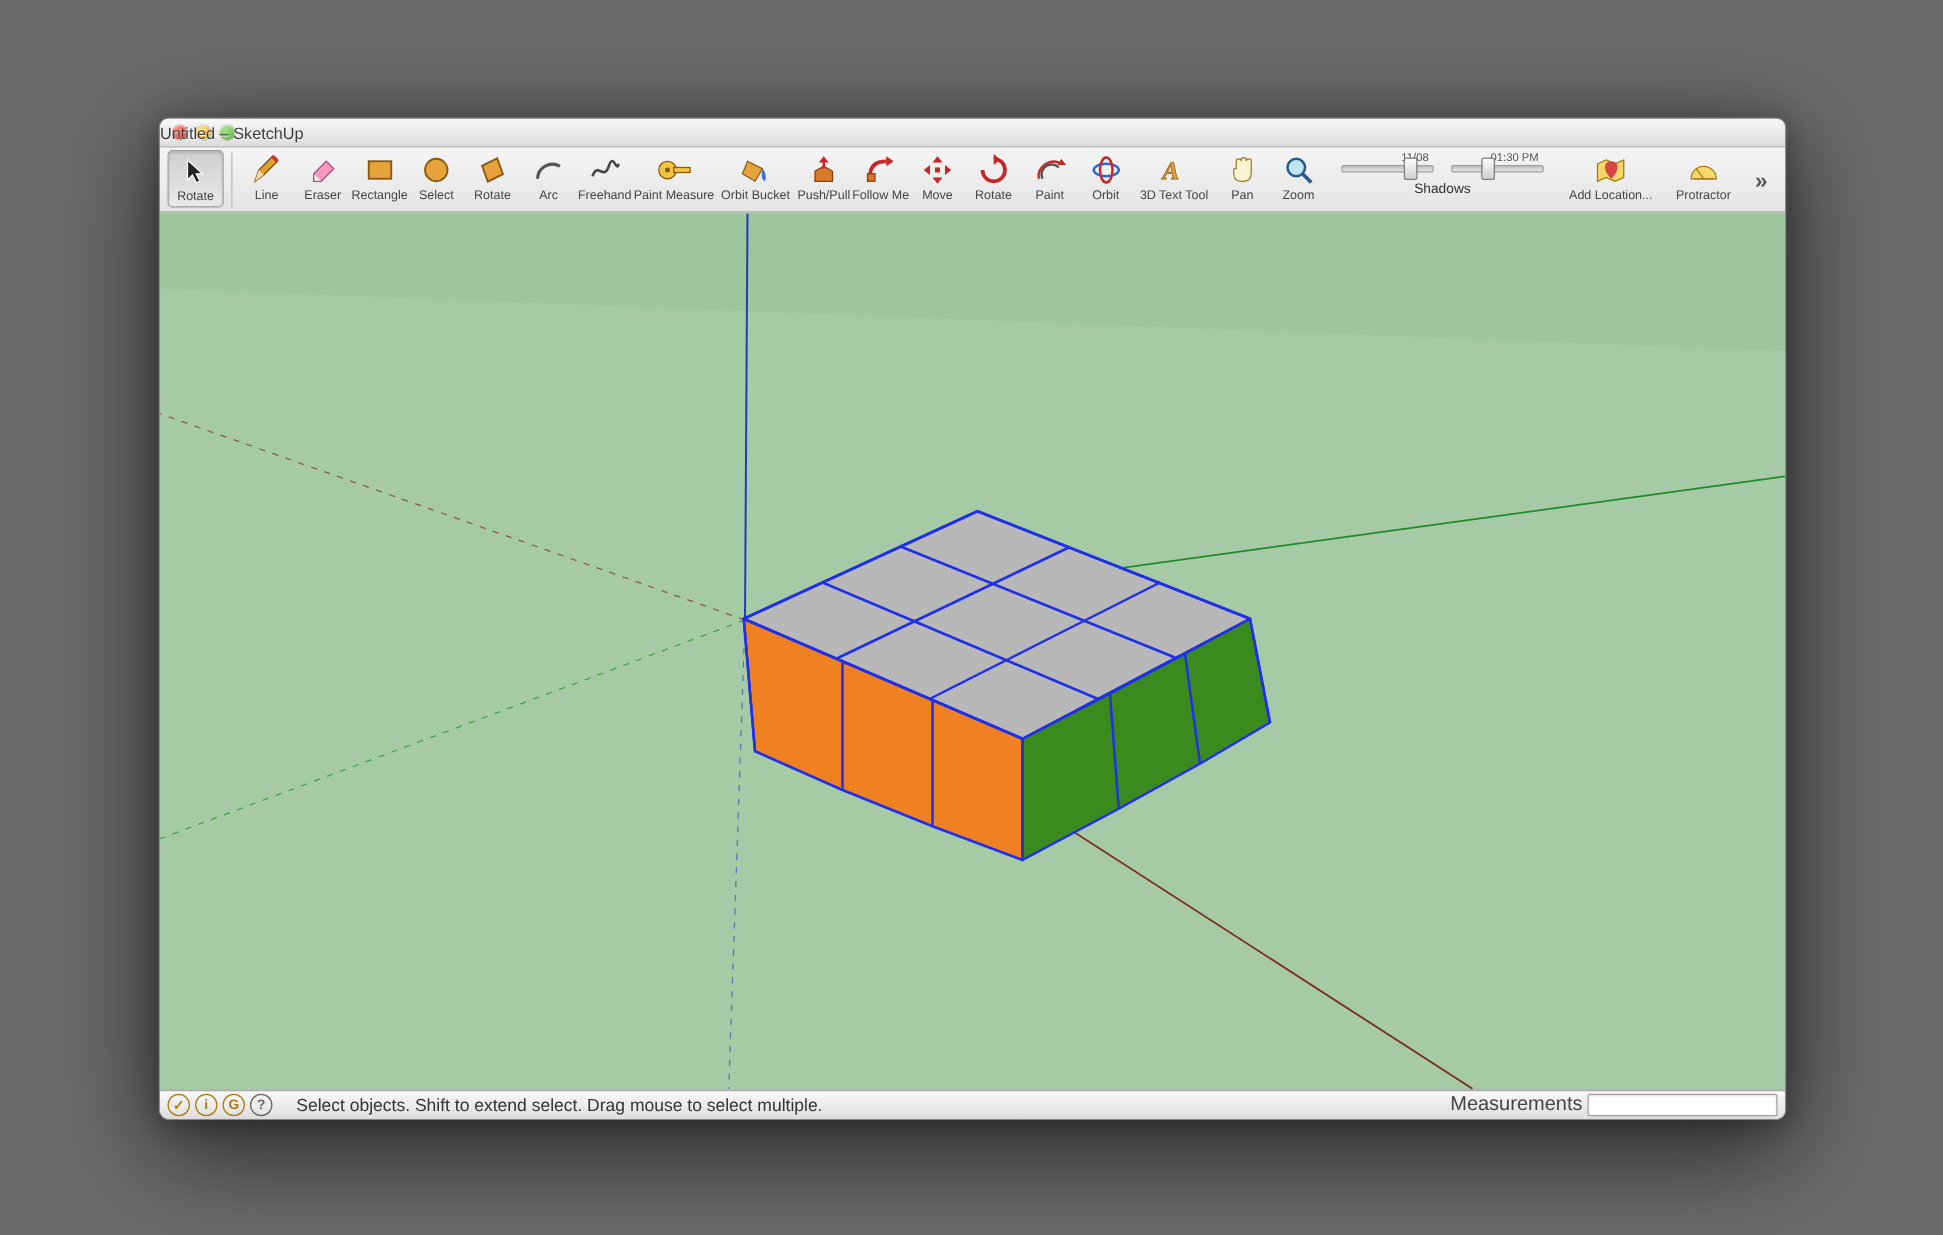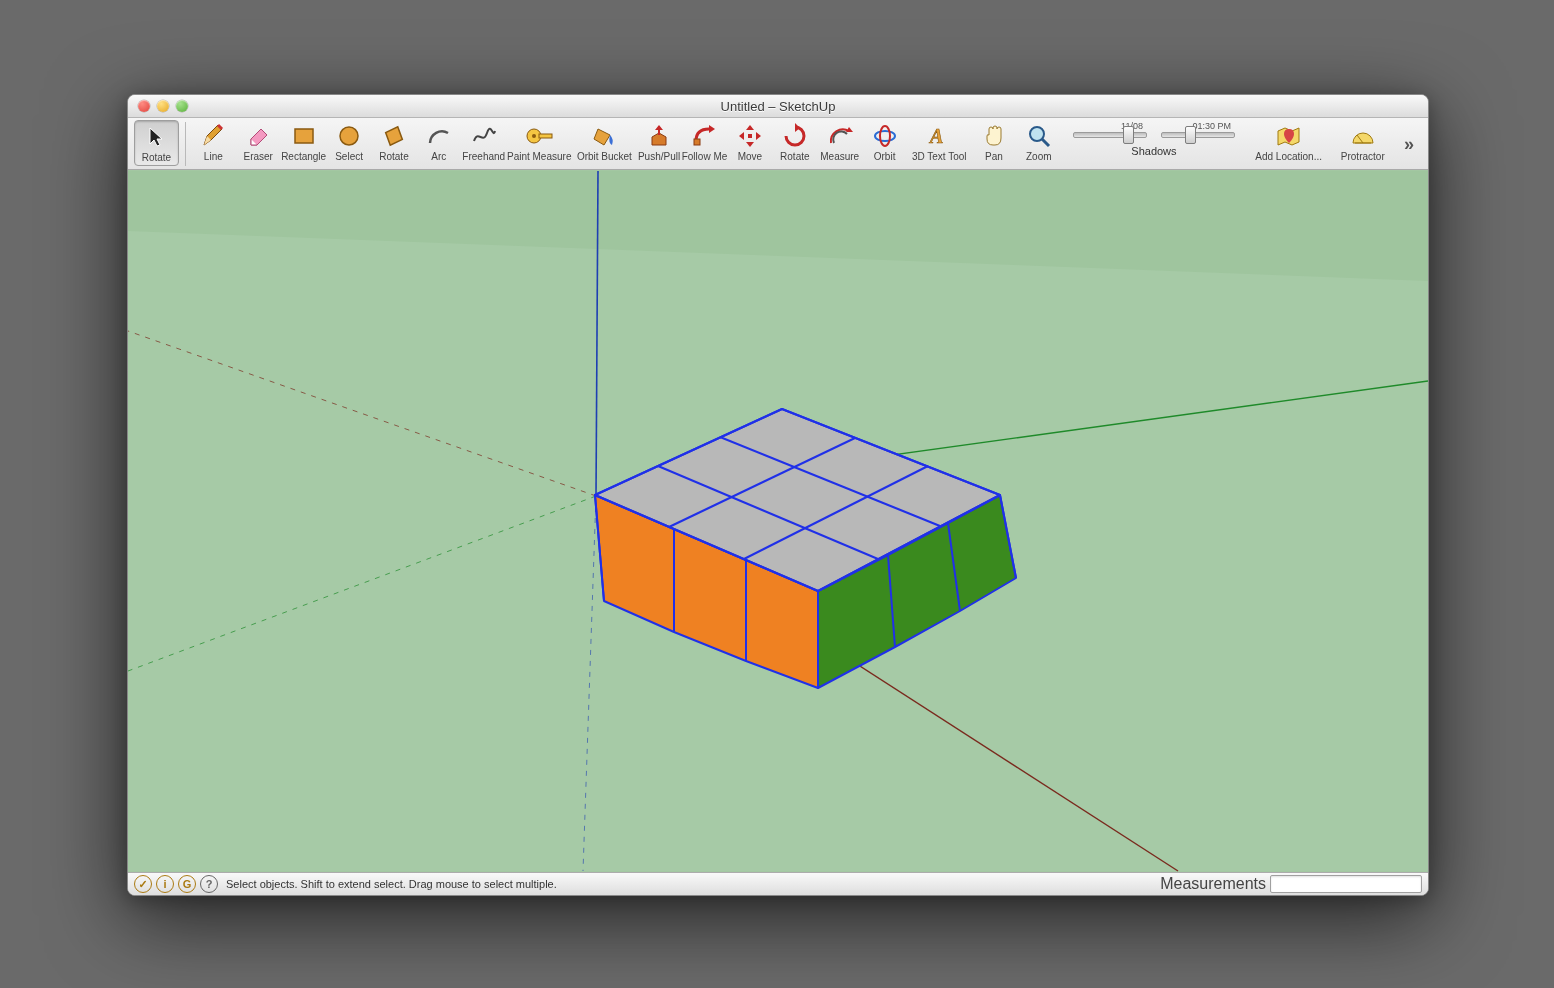--- a/index.html
+++ b/index.html
@@ -6,21 +6,21 @@
 body{display:flex;align-items:center;justify-content:center}
 .frame-shadow{filter:drop-shadow(0 20px 40px rgba(0,0,0,.55)) drop-shadow(0 4px 10px rgba(0,0,0,.35));width:1300px;height:800px;position:relative}
 .window{width:100%;height:100%;border-radius:8px;overflow:hidden;background:#ededed;border:1px solid #888;display:flex;flex-direction:column}
 
 .titlebar{height:22px;background:linear-gradient(#f9f9f9,#dcdcdc);border-bottom:1px solid #b5b5b5;display:flex;align-items:center;position:relative}
 .traffic{display:flex;gap:7px;padding-left:10px}
 .traffic span{width:12px;height:12px;border-radius:50%;display:block;box-shadow:inset 0 1px 1px rgba(255,255,255,.5),0 0 0 .5px rgba(0,0,0,.25)}
 .t-red{background:radial-gradient(circle at 35% 30%,#ff8b82,#e0443e)}
 .t-yel{background:radial-gradient(circle at 35% 30%,#ffe082,#e6a823)}
 .t-grn{background:radial-gradient(circle at 35% 30%,#a6e28d,#58b038)}
-.title-txt{position:absolute;left:0;right:0;text-align:center;font-size:13px;color:#3a3a3a;text-shadow:0 1px 0 #fff;pointer-events:none}
+.title-txt{position:absolute;left:0;right:0;font-size:13px;color:#3a3a3a;text-shadow:0 1px 0 #fff;pointer-events:none}
 
 .toolbar{background:linear-gradient(#f5f5f5,#e4e4e4);border-bottom:1px solid #a9a9a9;padding:2px 6px 1px;display:flex;align-items:flex-start;gap:2px}
 .tool{width:44px;display:flex;flex-direction:column;align-items:center;gap:1px;padding:2px 0;border-radius:4px}
 .tool.selected{background:linear-gradient(#cfcfcf,#e9e9e9);border:1px solid #9e9e9e;box-shadow:inset 0 1px 2px rgba(0,0,0,.2)}
 .tool .ic{width:28px;height:28px;display:flex;align-items:center;justify-content:center}
 .tool .lbl{font-size:10px;color:#444;white-space:nowrap}
 .tool.wide{width:64px}
 .tool.xwide{width:84px}
 .tdiv{width:1px;height:44px;background:#b9b9b9;margin:2px 4px}
 .shadow-panel{width:180px;display:flex;flex-direction:column;align-items:center;gap:1px;padding:2px 4px}
@@ -31,21 +31,21 @@
 .slabel{position:absolute;top:-1px;font-size:9px;color:#555}
 .overflow{margin-left:auto;align-self:center;font-size:18px;color:#555;padding:0 8px;font-weight:bold}
 
 .viewport{flex:1;position:relative;background:#a3c7a2;overflow:hidden}
 .viewport svg{position:absolute;inset:0;width:100%;height:100%}
 
 .statusbar{height:22px;background:linear-gradient(#f9f9f9,#dedede);border-top:1px solid #acacac;display:flex;align-items:center;gap:4px;padding:0 6px}
 .sb-ic{width:16px;height:16px;border-radius:50%;display:flex;align-items:center;justify-content:center;font-size:11px;font-weight:bold}
 .sb-ic.o{border:1.5px solid #aa7a12;color:#aa7a12}
 .sb-ic.g{border:1.5px solid #666;color:#666}
-.status-txt{font-size:11px;color:#333;margin-left:4px}
+.status-txt{font-size:14px;color:#333;margin-left:15px}
 .meas-lbl{margin-left:auto;font-size:16px;color:#444}
 .meas-box{width:150px;height:16px;border:1px solid #a0a0a0;background:#fff;border-radius:2px;box-shadow:inset 0 1px 2px rgba(0,0,0,.12)}
 svg{overflow:visible}
 </style>
 </head>
 <body>
 
 <div class="frame-shadow">
 <div class="window">
 
@@ -190,21 +190,21 @@
           <div class="lbl">Rotate</div>
     </div>
     <div class="tool">
       <div class="ic">
         <svg width="26" height="26">
               <path d="M4 20 A12 12 0 0 1 22 8" fill="none" stroke="#c62828" stroke-width="2"></path>
               <path d="M7 20 A8 8 0 0 1 20 11" fill="none" stroke="#555" stroke-width="2"></path>
               <path d="M22 4 L26 9 L19 9 Z" fill="#c62828"></path>
             </svg>
       </div>
-          <div class="lbl">Measure</div>
+          <div class="lbl">Paint</div>
     </div>
     <div class="tool">
       <div class="ic">
         <svg width="26" height="26">
               <ellipse cx="13" cy="13" rx="10" ry="5" fill="none" stroke="#2a6bd4" stroke-width="2"></ellipse>
               <ellipse cx="13" cy="13" rx="5" ry="10" fill="none" stroke="#c62828" stroke-width="2"></ellipse>
             </svg>
       </div>
           <div class="lbl">Orbit</div>
     </div>

